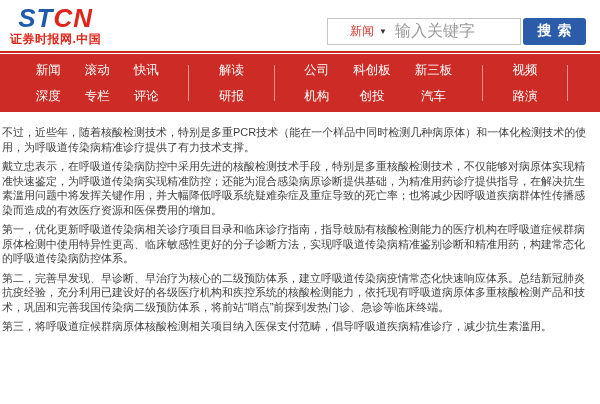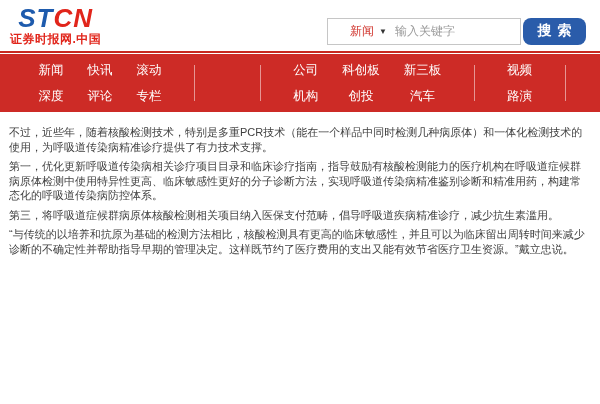--- a/index.html
+++ b/index.html
@@ -65,32 +65,32 @@
     color: #d0342c;
     cursor: pointer;
     white-space: nowrap;
   }
   .caret { font-size: 8px; color: #333; }
   .search-input {
     border: none;
     outline: none;
     flex: 1;
     min-width: 0;
-    font-size: 12px;
+    font-size: 16px;
     color: #0c4a6e;
     font-family: Liberation Serif, serif;
   }
   .search-input::placeholder { color: #9a9a9a; }
   .search-btn {
     width: 63px;
     margin-left: 2px;
     background: #2a5caa;
     color: #fff;
     border: none;
-    border-radius: 8px;
+    border-radius: 3px;
     font-size: 14px;
     font-weight: bold;
     letter-spacing: 6px;
     padding-left: 6px;
     cursor: pointer;
     font-family: "Liberation Sans", sans-serif;
   }
 
   
   .top-rule { height: 2px; background: #c8281f; margin-bottom: 1px; }
@@ -109,21 +109,21 @@
     flex-direction: column;
     gap: 9px;
     align-items: center;
     color: #ffffff;
     font-size: 12.5px;
     cursor: pointer;
     white-space: nowrap;
   }
 
   
-  .article { padding: 13px 9px 0 9px; }
+  .article { padding: 13px 9px 0 2px; }
   .article p {
     font-size: 11px;
     line-height: 14.5px;
     color: #3f3f3f;
     margin-bottom: 5px;
     text-align: left;
   }
 </style>
 </head>
 <body>
@@ -150,31 +150,35 @@
 
 <div class="top-rule"></div>
 <div class="nav">
 
   <div class="nav-group">
     <div class="nav-item">
       <span>新闻</span>
       <span>深度</span>
     </div>
     <div class="nav-item">
+      <span>滚动</span>
+      <span>专栏</span>
+    </div>
+    <div class="nav-item">
       <span>快讯</span>
       <span>评论</span>
     </div>
-    <div class="nav-item">
-      <span>滚动</span>
-      <span>专栏</span>
-    </div>
-  </div>
-  <div class="nav-sep"></div>
-
-  <div class="nav-group">
+  </div>
+  <div class="nav-sep"></div>
+
+  <div class="nav-group">
+    <div class="nav-item">
+      <span>解读</span>
+      <span>研报</span>
+    </div>
   </div>
   <div class="nav-sep"></div>
 
   <div class="nav-group">
     <div class="nav-item">
       <span>公司</span>
       <span>机构</span>
     </div>
     <div class="nav-item">
       <span>科创板</span>
@@ -192,16 +196,17 @@
       <span>视频</span>
       <span>路演</span>
     </div>
   </div>
   <div class="nav-sep"></div>
 
 </div>
 
 <div class="article">
   <p>不过，近些年，随着核酸检测技术，特别是多重PCR技术（能在一个样品中同时检测几种病原体）和一体化检测技术的使用，为呼吸道传染病精准诊疗提供了有力技术支撑。</p>
+  <p>戴立忠表示，在呼吸道传染病防控中采用先进的核酸检测技术手段，特别是多重核酸检测技术，不仅能够对病原体实现精准快速鉴定，为呼吸道传染病实现精准防控；还能为混合感染病原诊断提供基础，为精准用药诊疗提供指导，在解决抗生素滥用问题中将发挥关键作用，并大幅降低呼吸系统疑难杂症及重症导致的死亡率；也将减少因呼吸道疾病群体性传播感染而造成的有效医疗资源和医保费用的增加。</p>
   <p>第一，优化更新呼吸道传染病相关诊疗项目目录和临床诊疗指南，指导鼓励有核酸检测能力的医疗机构在呼吸道症候群病原体检测中使用特异性更高、临床敏感性更好的分子诊断方法，实现呼吸道传染病精准鉴别诊断和精准用药，构建常态化的呼吸道传染病防控体系。</p>
+  <p>第二，完善早发现、早诊断、早治疗为核心的二级预防体系，建立呼吸道传染病疫情常态化快速响应体系。总结新冠肺炎抗疫经验，充分利用已建设好的各级医疗机构和疾控系统的核酸检测能力，依托现有呼吸道病原体多重核酸检测产品和技术，巩固和完善我国传染病二级预防体系，将前站“哨点”前探到发热门诊、急诊等临床终端。</p>
   <p>第三，将呼吸道症候群病原体核酸检测相关项目纳入医保支付范畴，倡导呼吸道疾病精准诊疗，减少抗生素滥用。</p>
-  <p>“与传统的以培养和抗原为基础的检测方法相比，核酸检测具有更高的临床敏感性，并且可以为临床留出周转时间来减少诊断的不确定性并帮助指导早期的管理决定。这样既节约了医疗费用的支出又能有效节省医疗卫生资源。”戴立忠说。</p>
 </div>
 
 </body></html>

